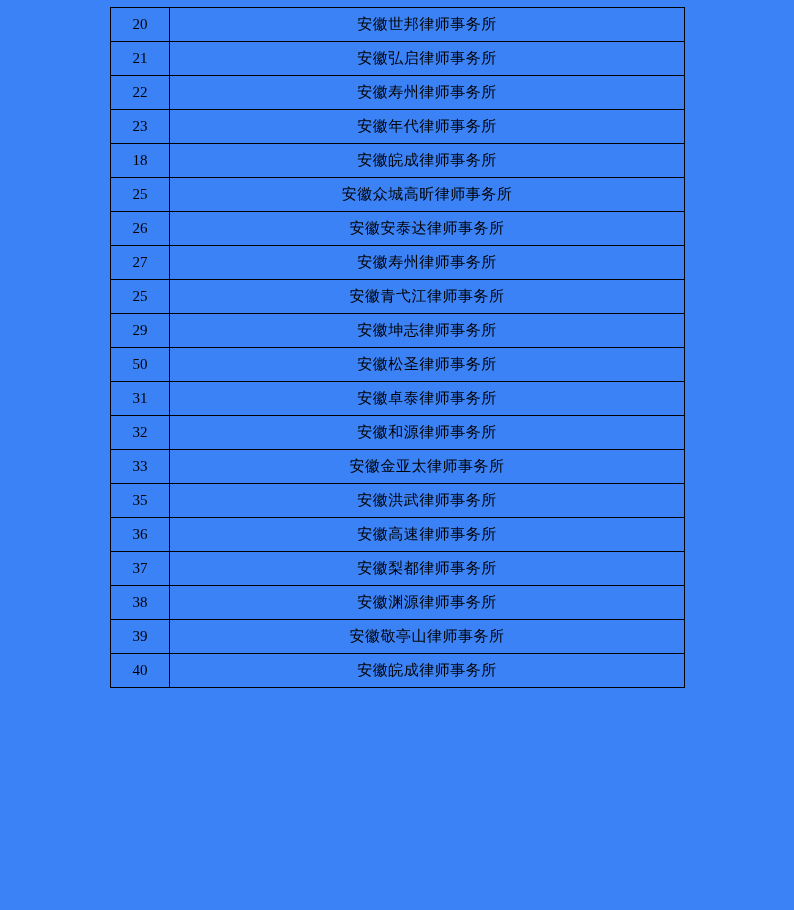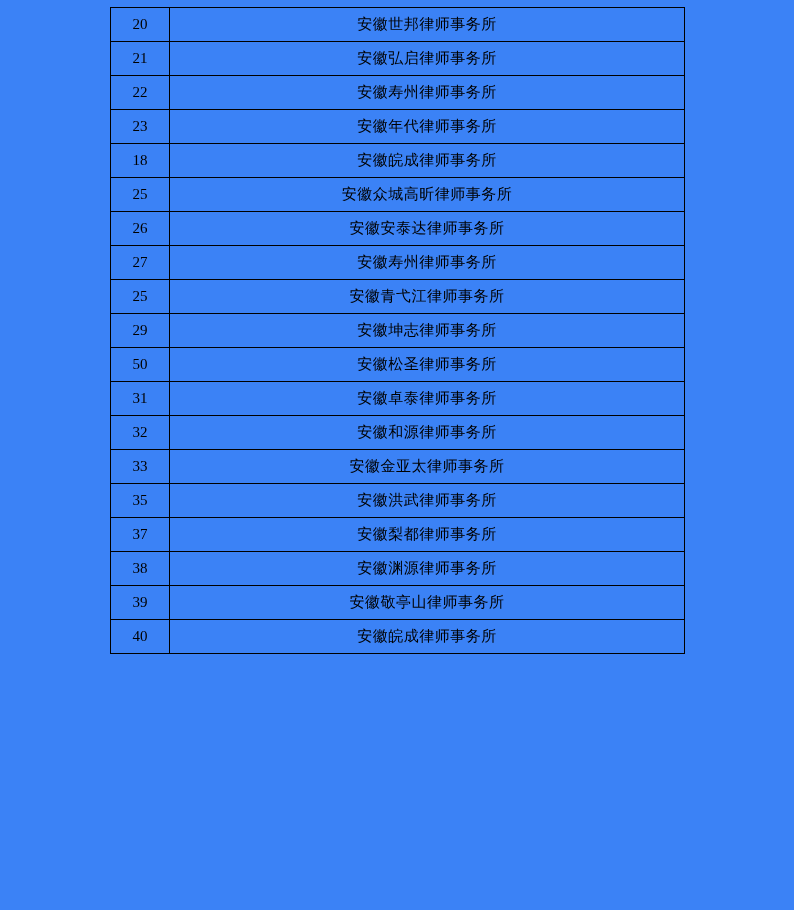--- a/index.html
+++ b/index.html
@@ -114,20 +114,24 @@
           </tr>
           <tr>
             <td class="col-index">33</td>
             <td class="col-name">安徽金亚太律师事务所</td>
           </tr>
           <tr>
             <td class="col-index">35</td>
             <td class="col-name">安徽洪武律师事务所</td>
           </tr>
           <tr>
+            <td class="col-index">36</td>
+            <td class="col-name">安徽高速律师事务所</td>
+          </tr>
+          <tr>
             <td class="col-index">37</td>
             <td class="col-name">安徽梨都律师事务所</td>
           </tr>
           <tr>
             <td class="col-index">38</td>
             <td class="col-name">安徽渊源律师事务所</td>
           </tr>
           <tr>
             <td class="col-index">39</td>
             <td class="col-name">安徽敬亭山律师事务所</td>

